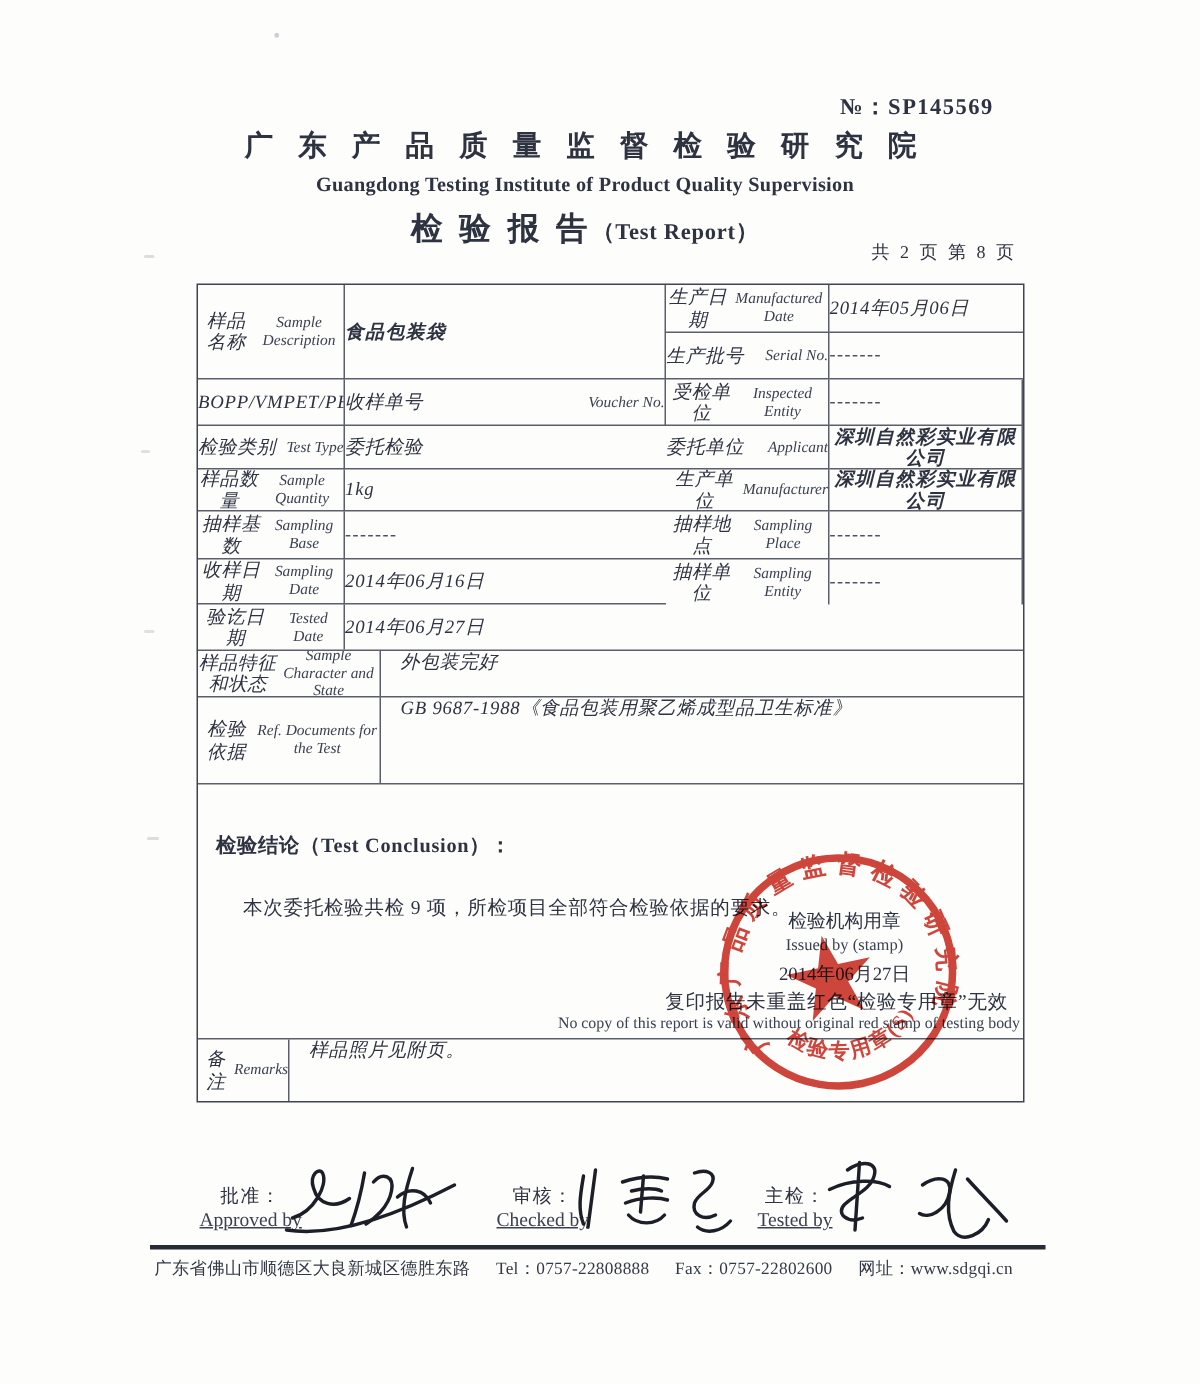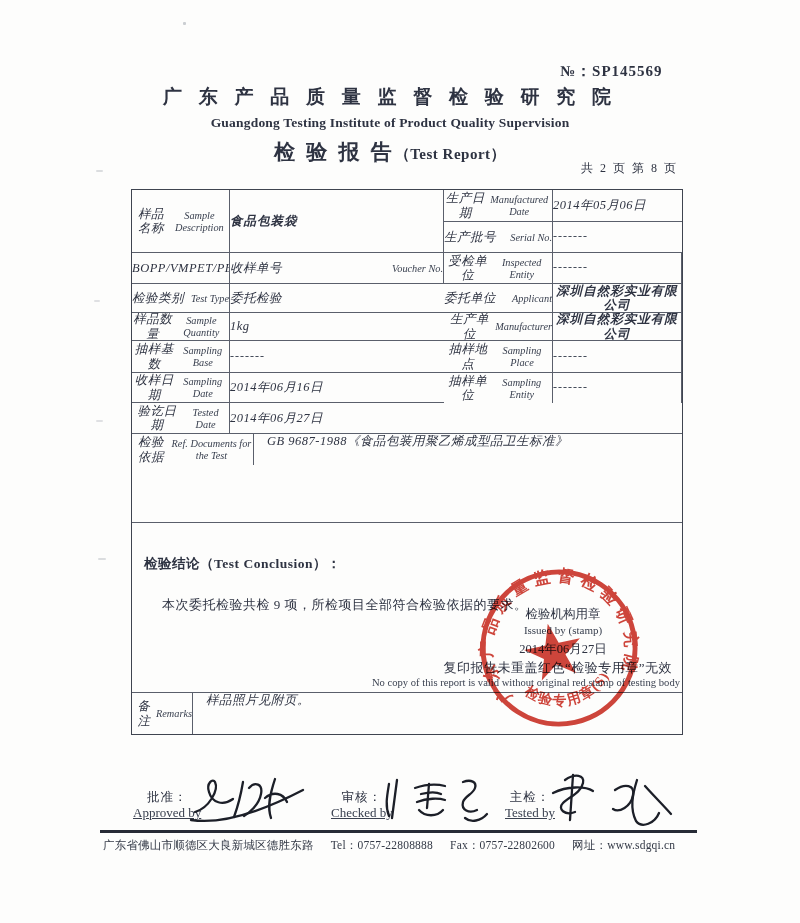--- a/index.html
+++ b/index.html
@@ -169,20 +169,25 @@
     </div>
     <div class="c bb0 value dash">-------</div>
     <div class="c bb0">
       <div class="cn">验讫日期</div>
         <div class="en">Tested Date</div>
     </div>
     <div class="c ec bb0 value">2014年06月27日</div>
   </div>
 
   <div class="grid grid-b" style="border-top:1px solid var(--line);">
+    <div class="c">
+      <div class="cn">样品特征和状态</div>
+        <div class="en">Sample Character and State</div>
+    </div>
+    <div class="c ec value left">外包装完好</div>
     <div class="c bb0">
       <div class="cn">检验依据</div>
         <div class="en">Ref. Documents for the Test</div>
     </div>
     <div class="c ec bb0 value left">GB 9687-1988《食品包装用聚乙烯成型品卫生标准》</div>
   </div>
 
   <div class="conclusion" style="border-top:1px solid var(--line);">
     <div class="concl-heading">检验结论（Test Conclusion）：</div>
     <div class="concl-body">本次委托检验共检 9 项，所检项目全部符合检验依据的要求。</div>

